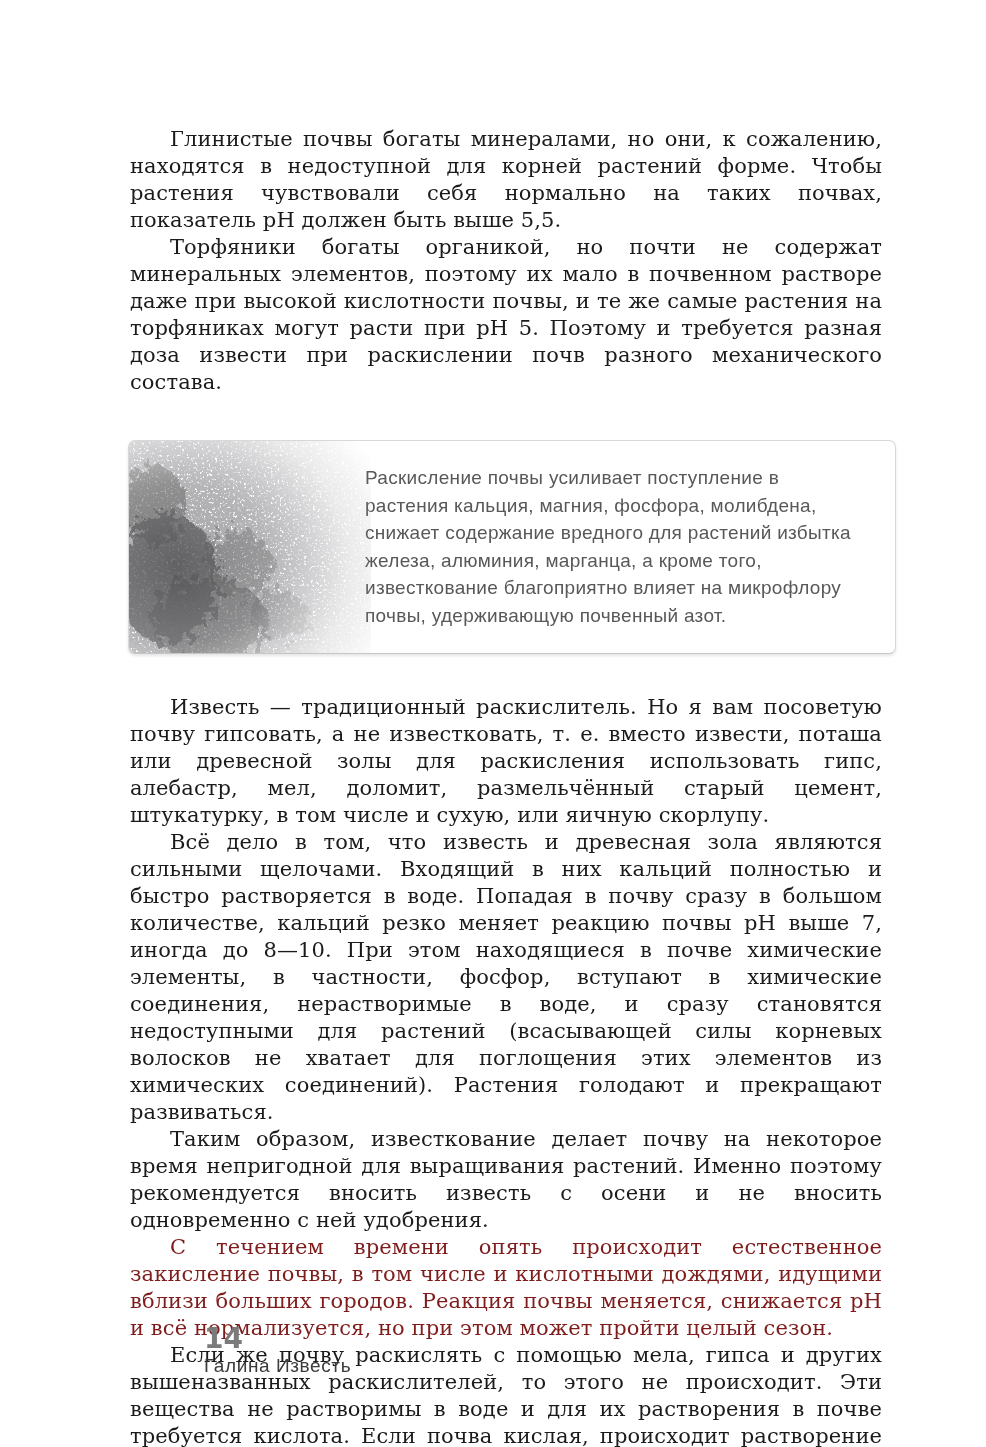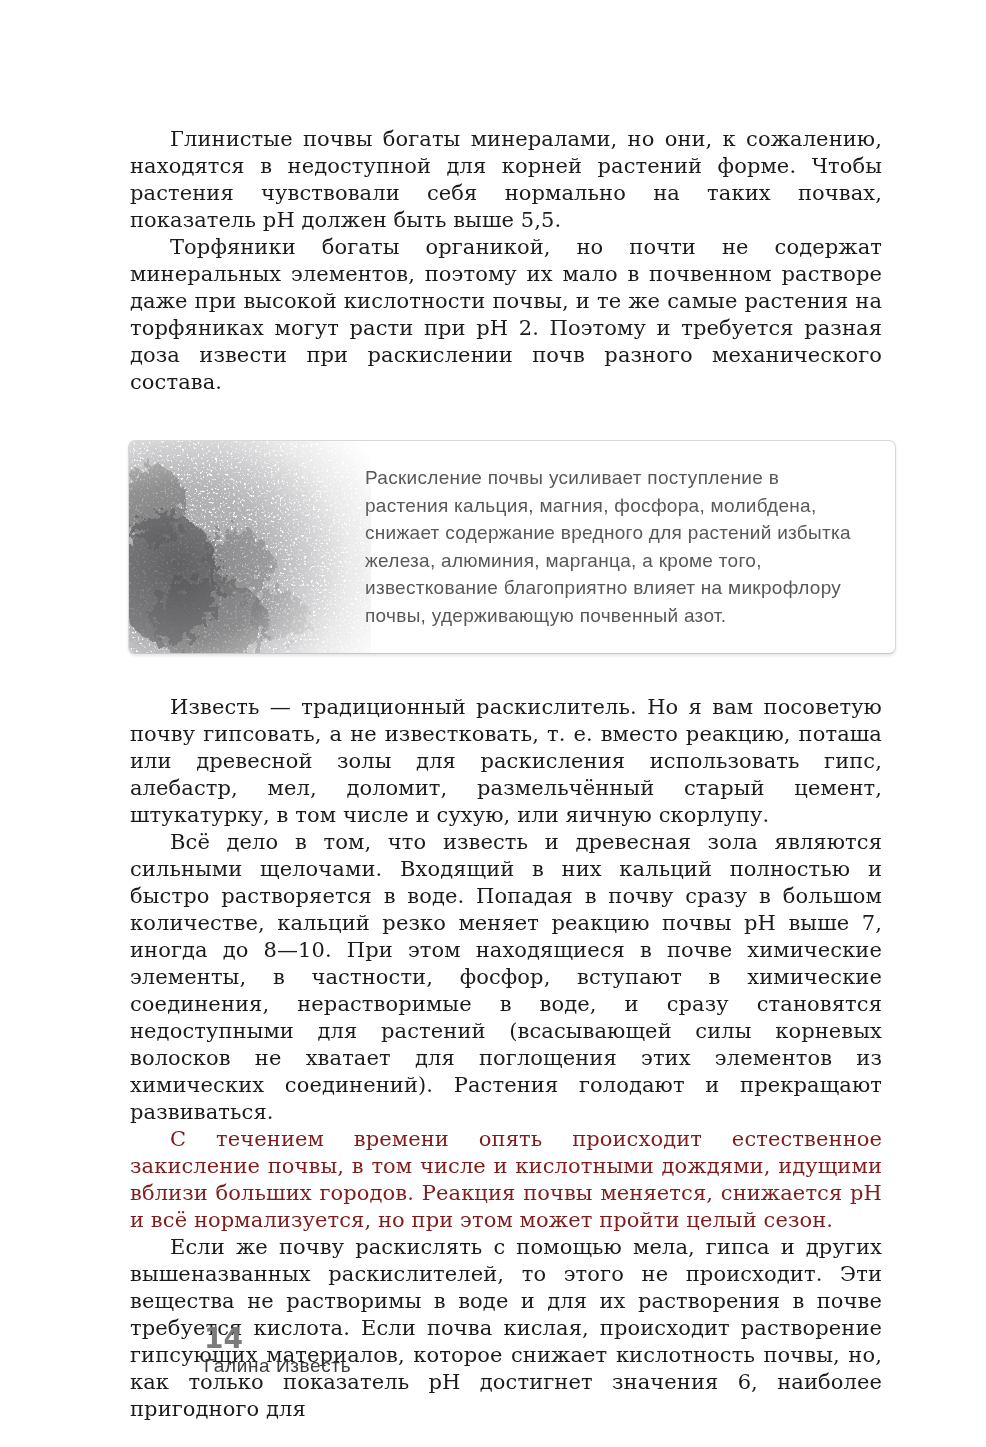--- a/index.html
+++ b/index.html
@@ -78,21 +78,21 @@
   }
 </style>
 </head>
 <body>
 
 <div class="page">
 
   <main class="text-block">
 
     <p class="para" style="color: rgb(27, 27, 27);">Глинистые почвы богаты минералами, но они, к сожалению, находятся в недоступной для корней растений форме. Чтобы растения чувствовали себя нормально на таких почвах, показатель pH должен быть выше 5,5.</p>
-    <p class="para" style="color: rgb(27, 27, 27);">Торфяники богаты органикой, но почти не содержат минеральных элементов, поэтому их мало в почвенном растворе даже при высокой кислотности почвы, и те же самые растения на торфяниках могут расти при pH 2. Поэтому и требуется разная доза извести при раскислении почв разного механического состава.</p>
+    <p class="para" style="color: rgb(27, 27, 27);">Торфяники богаты органикой, но почти не содержат минеральных элементов, поэтому их мало в почвенном растворе даже при высокой кислотности почвы, и те же самые растения на торфяниках могут расти при pH 5. Поэтому и требуется разная доза извести при раскислении почв разного механического состава.</p>
 
     <div class="callout">
       <div class="splatter">
         <svg viewBox="0 0 242 201" preserveAspectRatio="none" aria-hidden="true">
           <defs>
             <filter id="speck" x="0" y="0" width="100%" height="100%">
               <feTurbulence type="fractalNoise" baseFrequency="0.45" numOctaves="4" seed="11" stitchTiles="stitch"></feTurbulence>
               <feColorMatrix type="matrix" values="0 0 0 0 0.36
                         0 0 0 0 0.36
                         0 0 0 0 0.38
@@ -120,22 +120,23 @@
               <ellipse cx="25" cy="60" rx="30" ry="38" opacity="0.55"></ellipse>
               <ellipse cx="110" cy="115" rx="34" ry="30" opacity="0.4"></ellipse>
               <ellipse cx="150" cy="165" rx="30" ry="22" opacity="0.35"></ellipse>
             </g>
           </g>
         </svg>
       </div>
       <p class="callout-text" style="color: rgb(88, 88, 90);">Раскисление почвы усиливает поступление в растения кальция, магния, фосфора, молибдена, снижает содержание вредного для растений избытка железа, алюминия, марганца, а кроме того, известкование благоприятно влияет на микрофлору почвы, удерживающую почвенный азот.</p>
     </div>
 
-    <p class="para" style="color: rgb(27, 27, 27);">Известь — традиционный раскислитель. Но я вам посоветую почву гипсовать, а не известковать, т. е. вместо реакцию, поташа или древесной золы для раскисления использовать гипс, алебастр, мел, доломит, размельчённый старый цемент, штукатурку, в том числе и сухую, или яичную скорлупу.</p>
+    <p class="para" style="color: rgb(27, 27, 27);">Известь — традиционный раскислитель. Но я вам посоветую почву гипсовать, а не известковать, т. е. вместо извести, поташа или древесной золы для раскисления использовать гипс, алебастр, мел, доломит, размельчённый старый цемент, штукатурку, в том числе и сухую, или яичную скорлупу.</p>
     <p class="para" style="color: rgb(27, 27, 27);">Всё дело в том, что известь и древесная зола являются сильными щелочами. Входящий в них кальций полностью и быстро растворяется в воде. Попадая в почву сразу в большом количестве, кальций резко меняет реакцию почвы pH выше 7, иногда до 8—10. При этом находящиеся в почве химические элементы, в частности, фосфор, вступают в химические соединения, нерастворимые в воде, и сразу становятся недоступными для растений (всасывающей силы корневых волосков не хватает для поглощения этих элементов из химических соединений). Растения голодают и прекращают развиваться.</p>
+    <p class="para" style="color: rgb(27, 27, 27);">Таким образом, известкование делает почву на некоторое время непригодной для выращивания растений. Именно поэтому рекомендуется вносить известь с осени и не вносить одновременно с ней удобрения.</p>
     <p class="para" style="color: #7f1d1d;">С течением времени опять происходит естественное закисление почвы, в том числе и кислотными дождями, идущими вблизи больших городов. Реакция почвы меняется, снижается pH и всё нормализуется, но при этом может пройти целый сезон.</p>
     <p class="para" style="color: rgb(27, 27, 27);">Если же почву раскислять с помощью мела, гипса и других вышеназванных раскислителей, то этого не происходит. Эти вещества не растворимы в воде и для их растворения в почве требуется кислота. Если почва кислая, происходит растворение гипсующих материалов, которое снижает кислотность почвы, но, как только показатель pH достигнет значения 6, наиболее пригодного для</p>
 
   </main>
 
   <footer class="footer">
     <span class="pagenum" style="color: rgb(123, 123, 123);">14</span>
     <span class="author" style="color: rgb(59, 59, 59);">Галина Известь</span>
   </footer>
 

